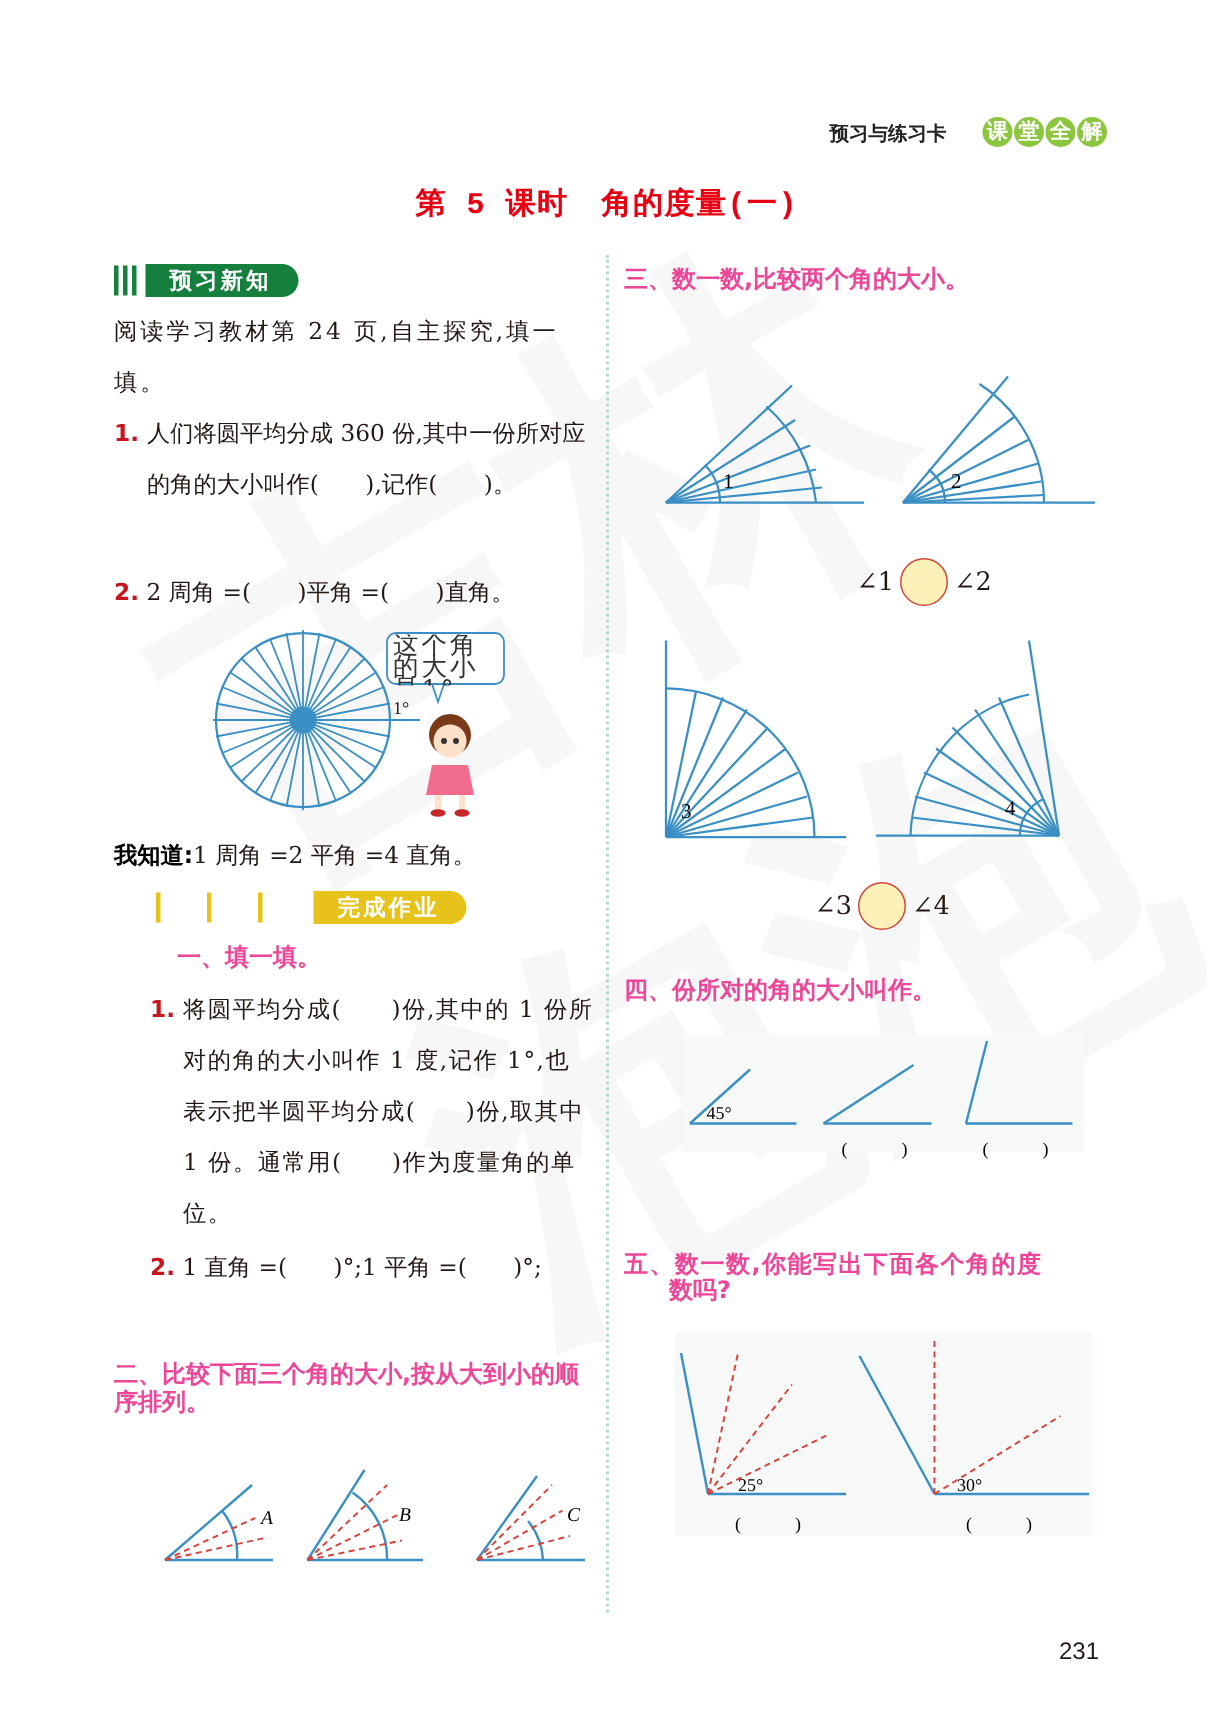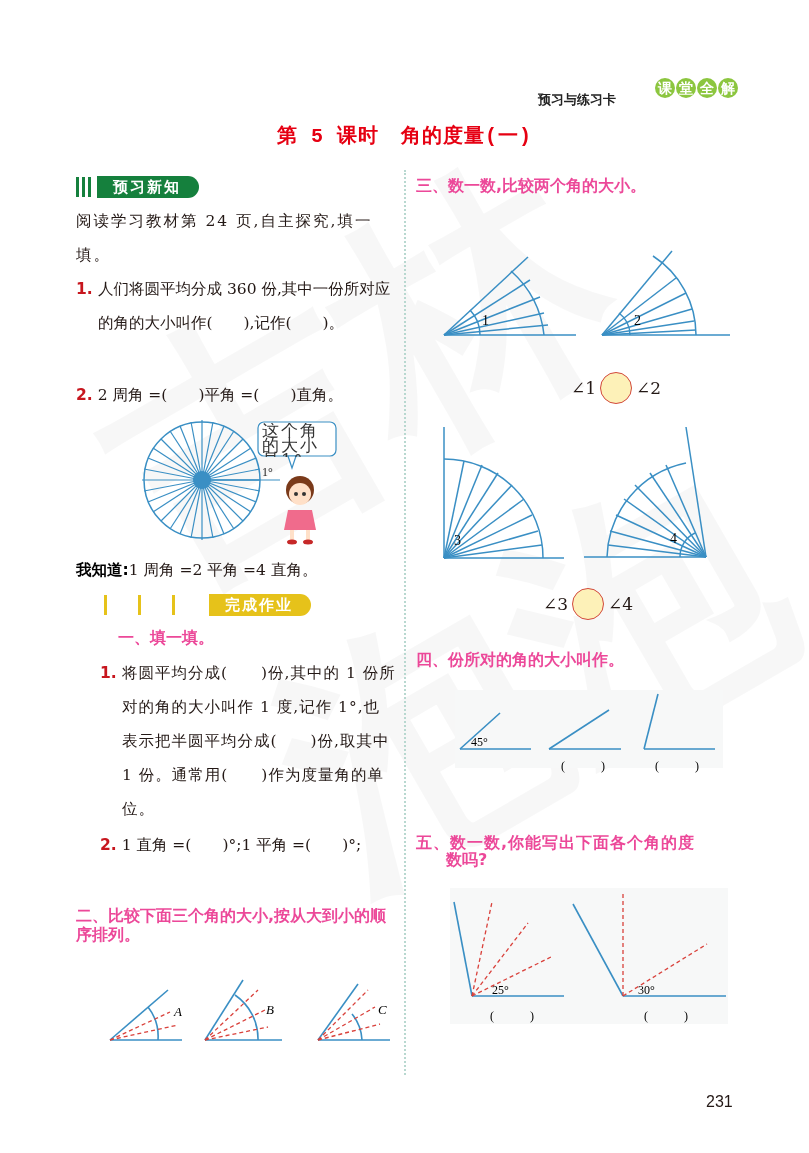--- a/index.html
+++ b/index.html
@@ -1,19 +1,19 @@
 <!DOCTYPE html>
 <html><head>
   <meta charset="utf-8">
   <style>
     html, body { margin: 0; padding: 0; background: #ffffff; }
     body { width: 809px; height: 1153px; position: relative; overflow: hidden;
            font-family: "DejaVu Serif", "Liberation Serif", serif; color: #231815; }
     .abs { position: absolute; }
-    .brand-text { left: 538px; top: 80px; font-family: "DejaVu Sans", sans-serif; font-weight: bold; font-size: 13px; color: #222; margin-top: 11px; }
+    .brand-text { left: 553px; top: 80px; font-family: "DejaVu Sans", sans-serif; font-weight: bold; font-size: 13px; color: #222; }
     .brand-badge { left: 655px; top: 78px; display: flex; gap: 1px; }
     .brand-badge span { display: inline-block; width: 20px; height: 20px; border-radius: 50%; background: #8cc63f; color: #fff;
            font-family: "DejaVu Sans", sans-serif; font-size: 14px; line-height: 20px; text-align: center; font-weight: bold; }
     .page-title { left: 0; width: 809px; top: 122px; text-align: center; font-family: Liberation Mono, monospace; font-weight: bold;
            font-size: 20px; color: #e60012; letter-spacing: 1px; }
     .page-title .gap { display: inline-block; width: 22px; }
     .sec-banner { height: 22px; display: flex; align-items: center; }
     .sec-banner .bars { display: flex; gap: 3px; margin-right: 6px; }
     .sec-banner .bars i { display: block; width: 3px; height: 20px; }
     .sec-banner .pill { height: 22px; padding: 0 18px 0 16px; border-radius: 0 12px 12px 0; color: #fff; font-weight: bold; font-size: 15px;

